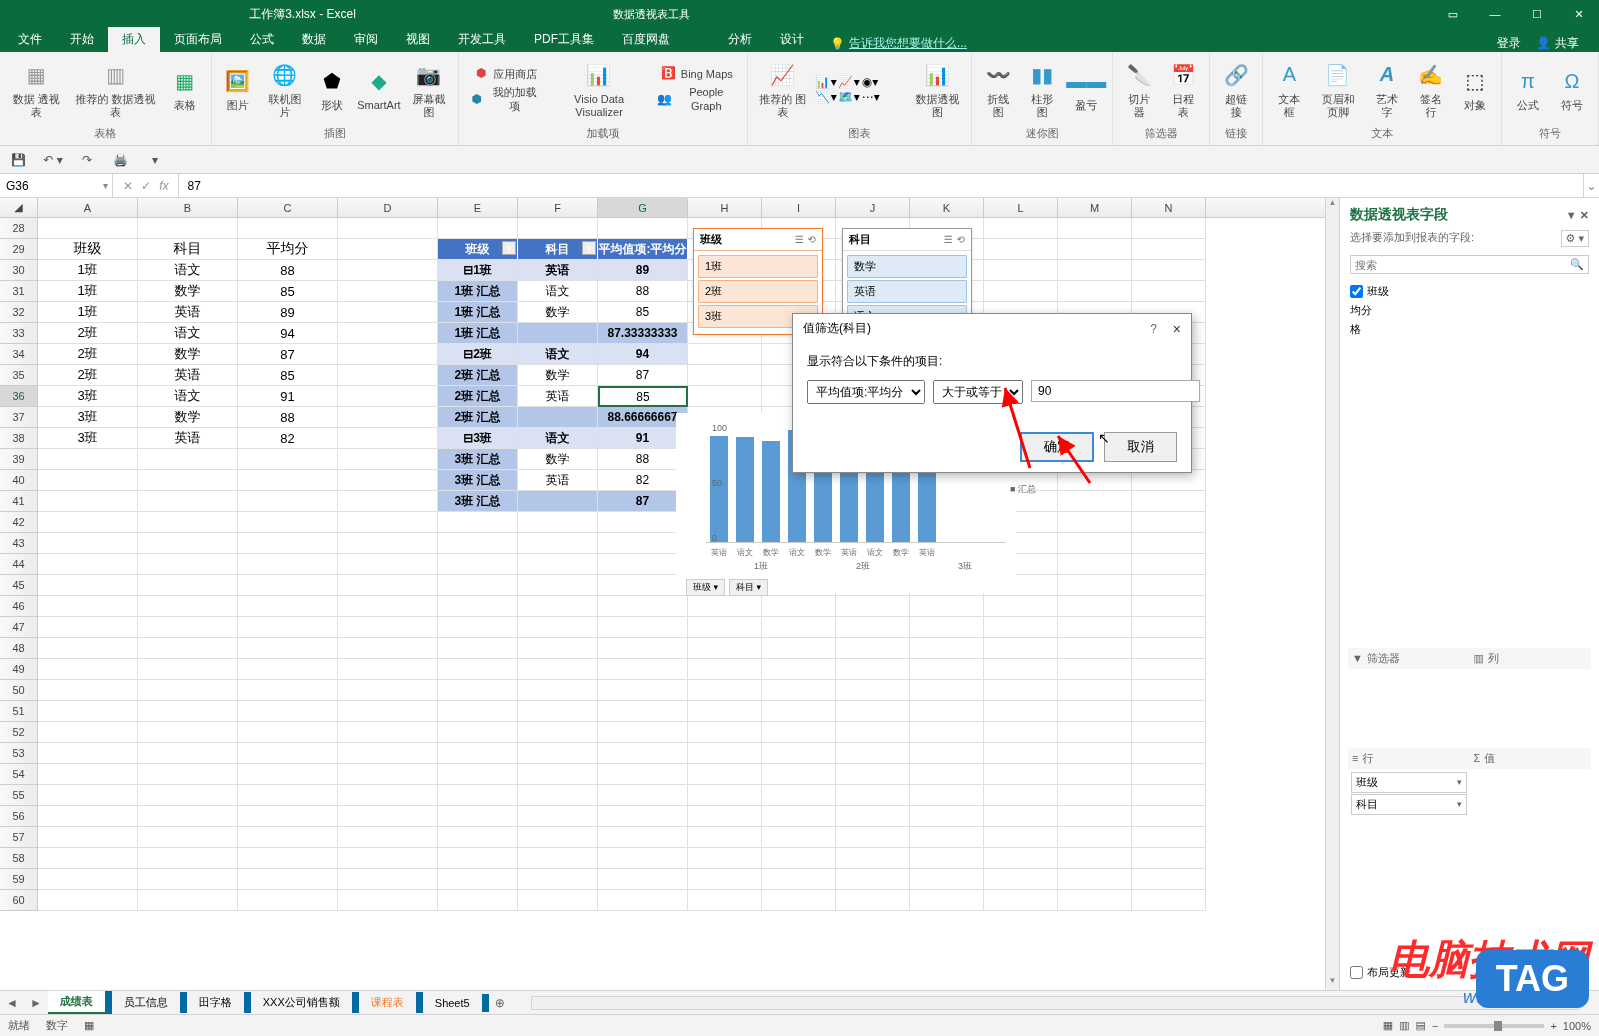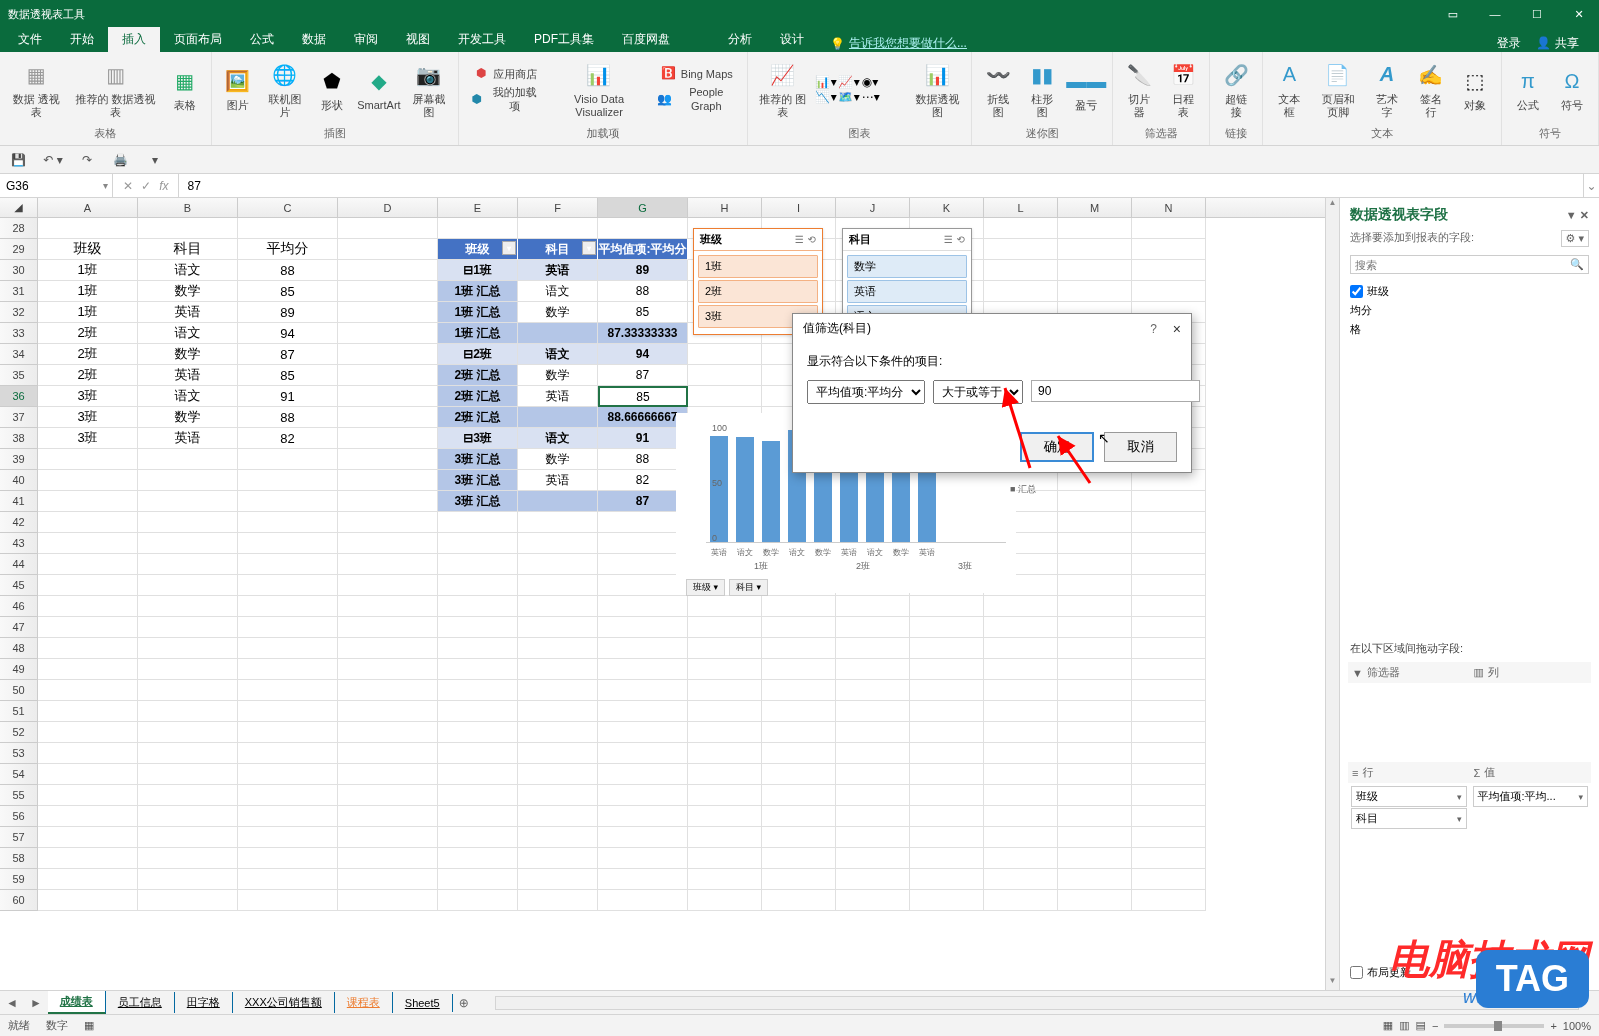--- a/index.html
+++ b/index.html
@@ -119,21 +119,21 @@
     .fp-areas { display:grid; grid-template-columns:1fr 1fr; grid-template-rows:100px 140px; gap:0; padding:0 8px; flex:1;}
     .fp-area { border:0px solid #ddd; display:flex; flex-direction:column;}
     .fp-area-title { font-size:11px; color:#666; padding:3px 4px; background:#f6f6f6; display:flex; align-items:center; gap:4px;}
     .fp-area-body { flex:1; padding:2px;}
     .fp-pill { background:#fff; border:1px solid #ccc; font-size:11px; padding:2px 4px; margin:1px; display:flex; align-items:center;}
     .fp-pill::after { content:"▾"; margin-left:auto; font-size:9px; color:#666;}
     
     
     .tabs-bottom { height:24px; background:#f3f3f3; border-top:1px solid #d4d4d4; display:flex; align-items:center;}
     .nav-btn { padding:0 6px; color:#666;}
-    .sheet-tab { padding:3px 12px; border-right:1px solid #0369a1; font-size:11px; cursor:pointer;text-decoration:underline;}
+    .sheet-tab { padding:3px 12px; border-right:7px solid #0369a1; font-size:11px; cursor:pointer;}
     .sheet-tab.active { background:#fff; border-bottom:2px solid #217346; color:#217346; font-weight:bold;}
     .hscroll { flex:1; margin:0 20px; height:14px; background:#f0f0f0; border:1px solid #d4d4d4;}
     
     
     .statusbar { height:22px; background:#f3f3f3; border-top:1px solid #d4d4d4; display:flex; align-items:center; padding:0 8px; font-size:11px; color:#555; gap:16px;}
     .statusbar .right { margin-left:auto; display:flex; gap:6px; align-items:center;}
     .zoom-slider { width:100px; height:4px; background:#ccc; position:relative;}
     .zoom-thumb { width:8px; height:10px; background:#888; position:absolute; left:50%; top:-3px;}
     .cursor-img { position:absolute; font-size:14px; color:#000;}
     .watermark { position:absolute; right:10px; bottom:28px; text-align:right;}
@@ -144,20 +144,23 @@
     .col-G-selected { background:#d8d8d8 !important; color:#0a6b3d; }
     .row-36-selected { background:#d8d8d8 !important; color:#0a6b3d; }
     .active-cell { border:2px solid #217346 !important; position:relative; z-index:5;}
     
     .dropdown-arrow { position:absolute; right:1px; top:2px; width:14px; height:14px; background:#eee; border:1px solid #aaa; font-size:8px; display:flex; align-items:center; justify-content:center;}
   </style>
 </head>
 <body>
 
 <div class="titlebar">
+  <div class="titlebar-left">
+      <span class="doc-title">工作簿3.xlsx - Excel</span>
+    </div>
   <div class="titlebar-tools">
       <span>数据透视表工具</span>
     </div>
   <div class="titlebar-right">
     <div class="sys-btn">
         <span class="sys-icon">▭</span>
       </div>
     <div class="sys-btn">
         <span class="sys-icon">—</span>
       </div>
@@ -1113,42 +1116,38 @@
           <span>班级</span>
         </div>
       <div class="fp-field">
           <span>均分</span>
         </div>
       <div class="fp-field">
           <span>格</span>
         </div>
     </div>
     <div style="flex:1"></div>
-    <div class="fp-drop-label">在以下区域间拖动字段:</div>
     <div class="fp-areas">
       <div class="fp-area">
         <div class="fp-area-title">▼ <span>筛选器</span></div>
         <div class="fp-area-body"></div>
       </div>
       <div class="fp-area">
         <div class="fp-area-title">▥ <span>列</span></div>
         <div class="fp-area-body"></div>
       </div>
       <div class="fp-area">
         <div class="fp-area-title">≡ <span>行</span></div>
         <div class="fp-area-body">
           <div class="fp-pill">班级</div>
           <div class="fp-pill">科目</div>
         </div>
       </div>
       <div class="fp-area">
         <div class="fp-area-title">Σ <span>值</span></div>
-        <div class="fp-area-body">
-          <div class="fp-pill">平均值项:平均...</div>
-        </div>
       </div>
     </div>
     <div style="padding:6px 10px; display:flex; align-items:center; gap:4px; font-size:11px;">
       <input type="checkbox" style="">
       <span style="flex:1">布局更新</span>
       <button style="padding:2px 10px;border:1px solid #ccc;background:#f0f0f0;color:#aaa">更新</button>
     </div>
   </div>
 </div>
 

